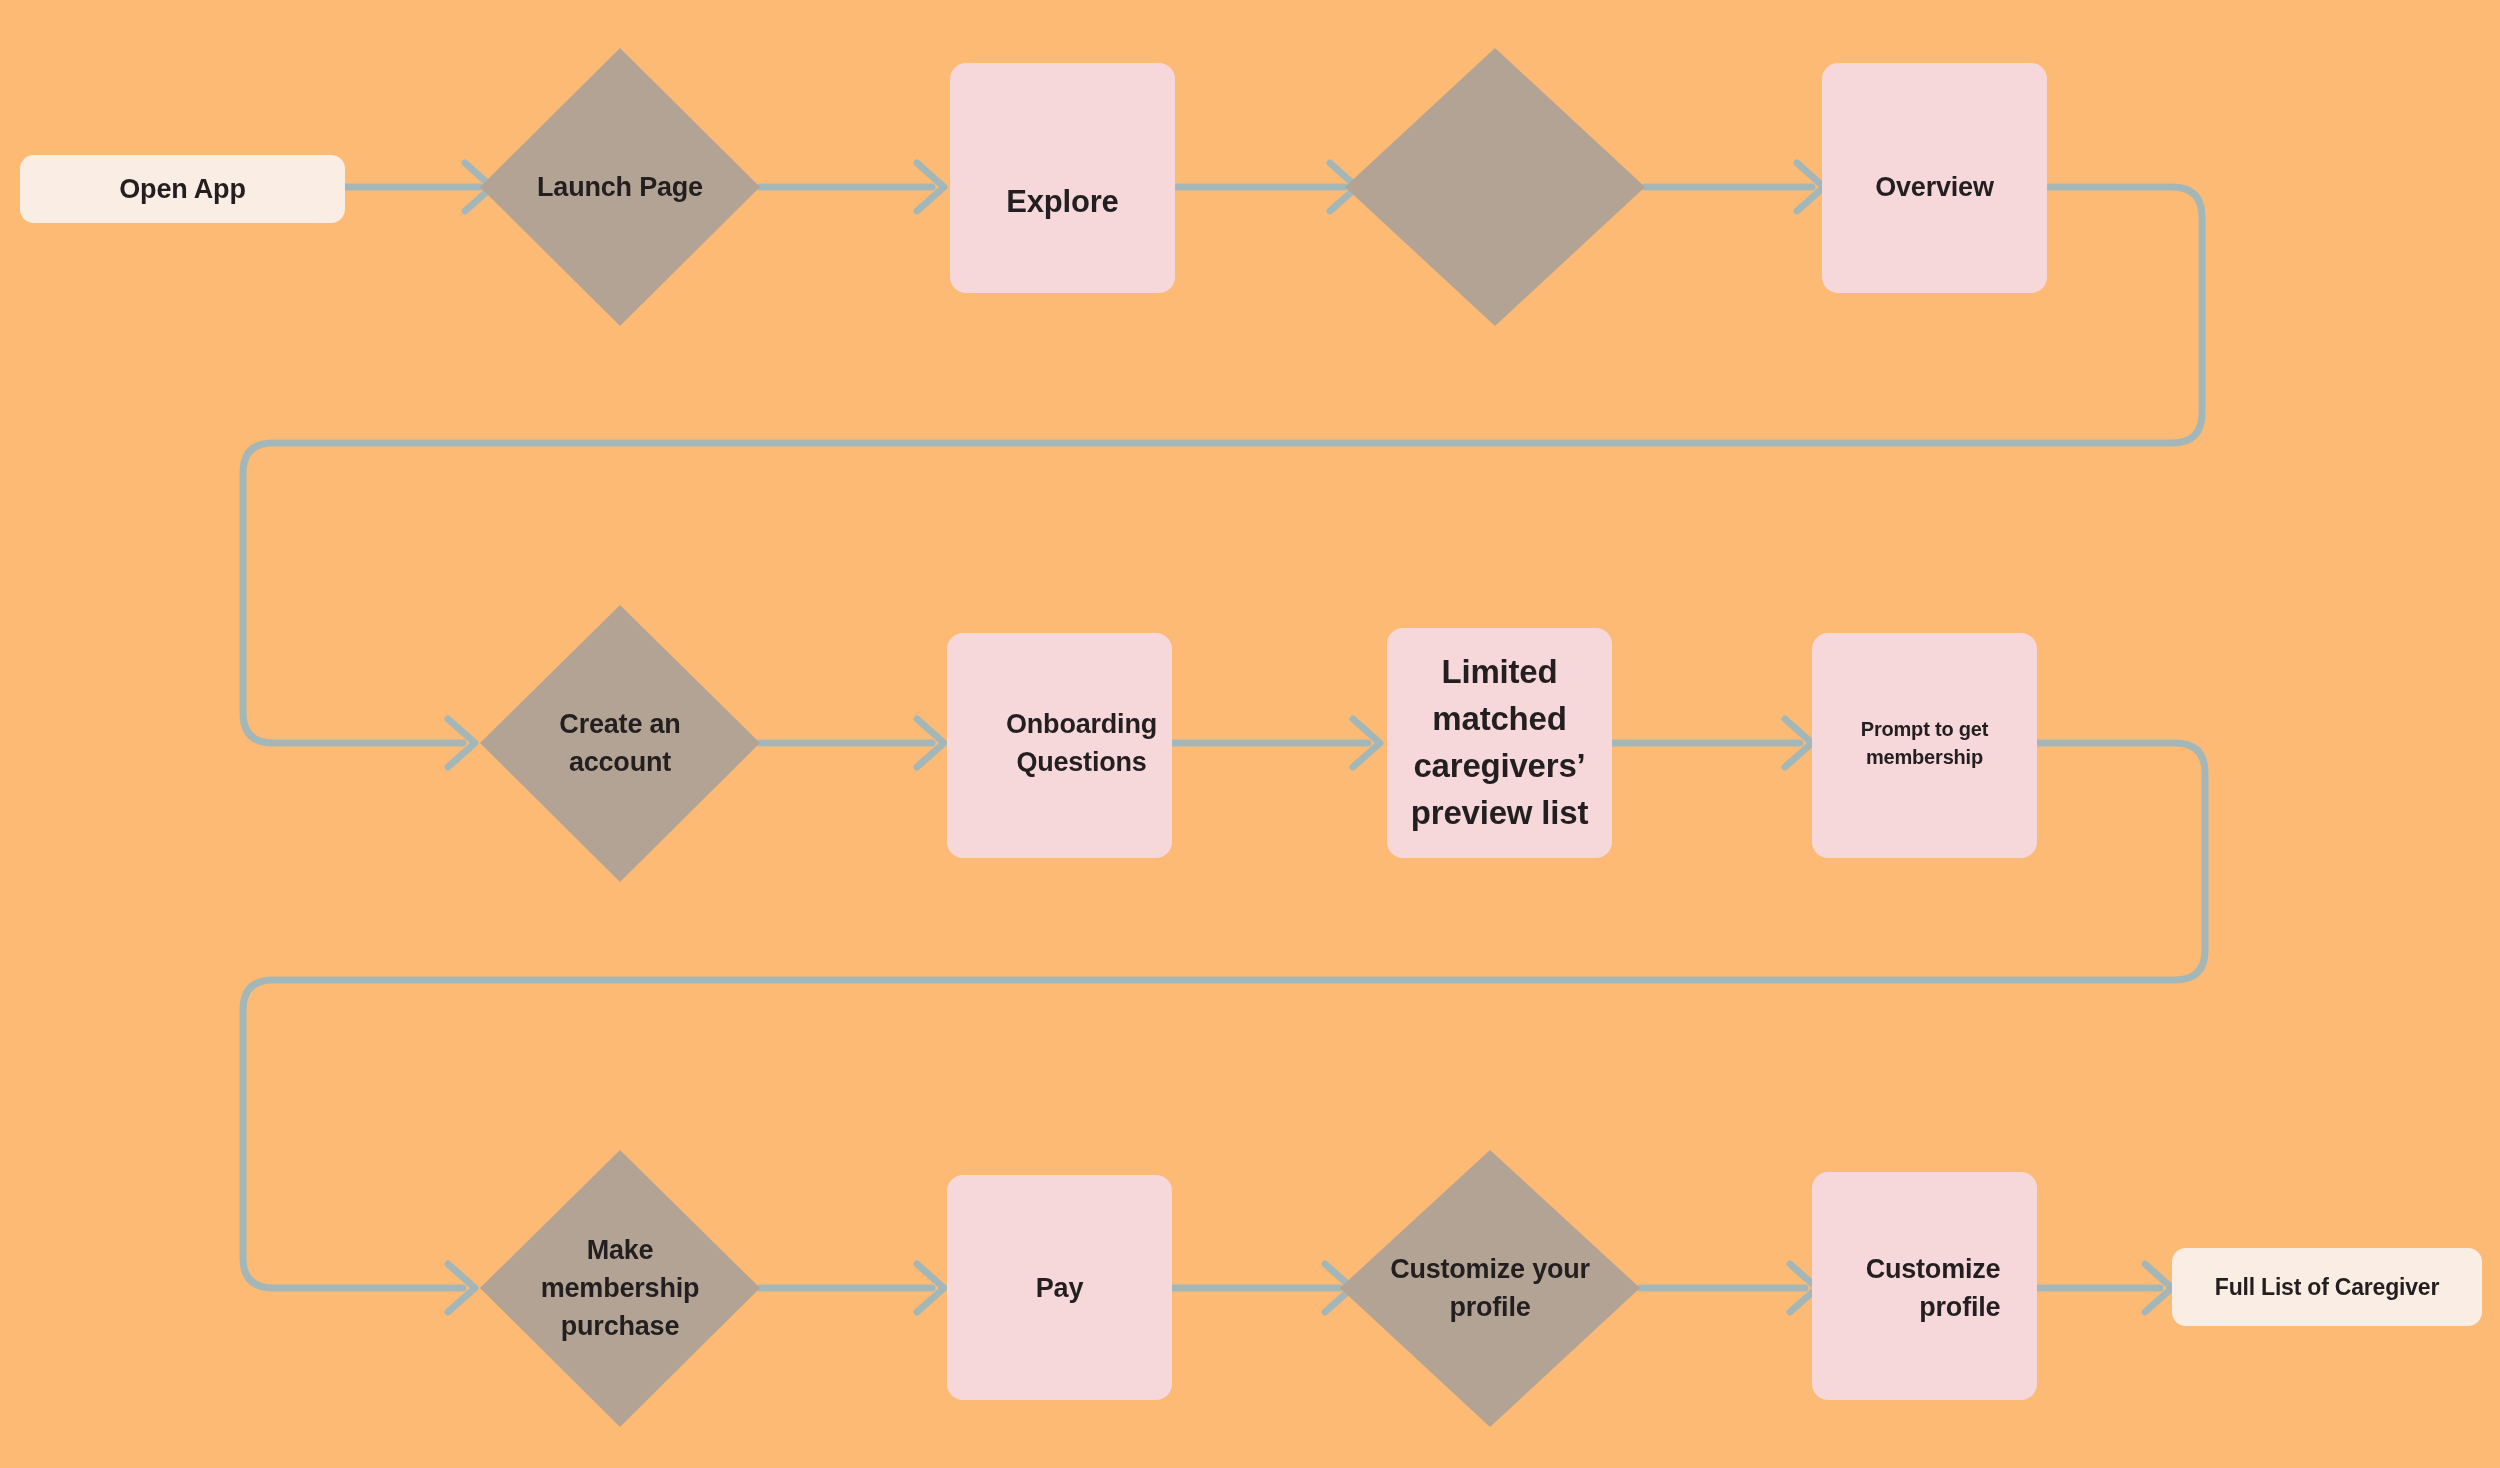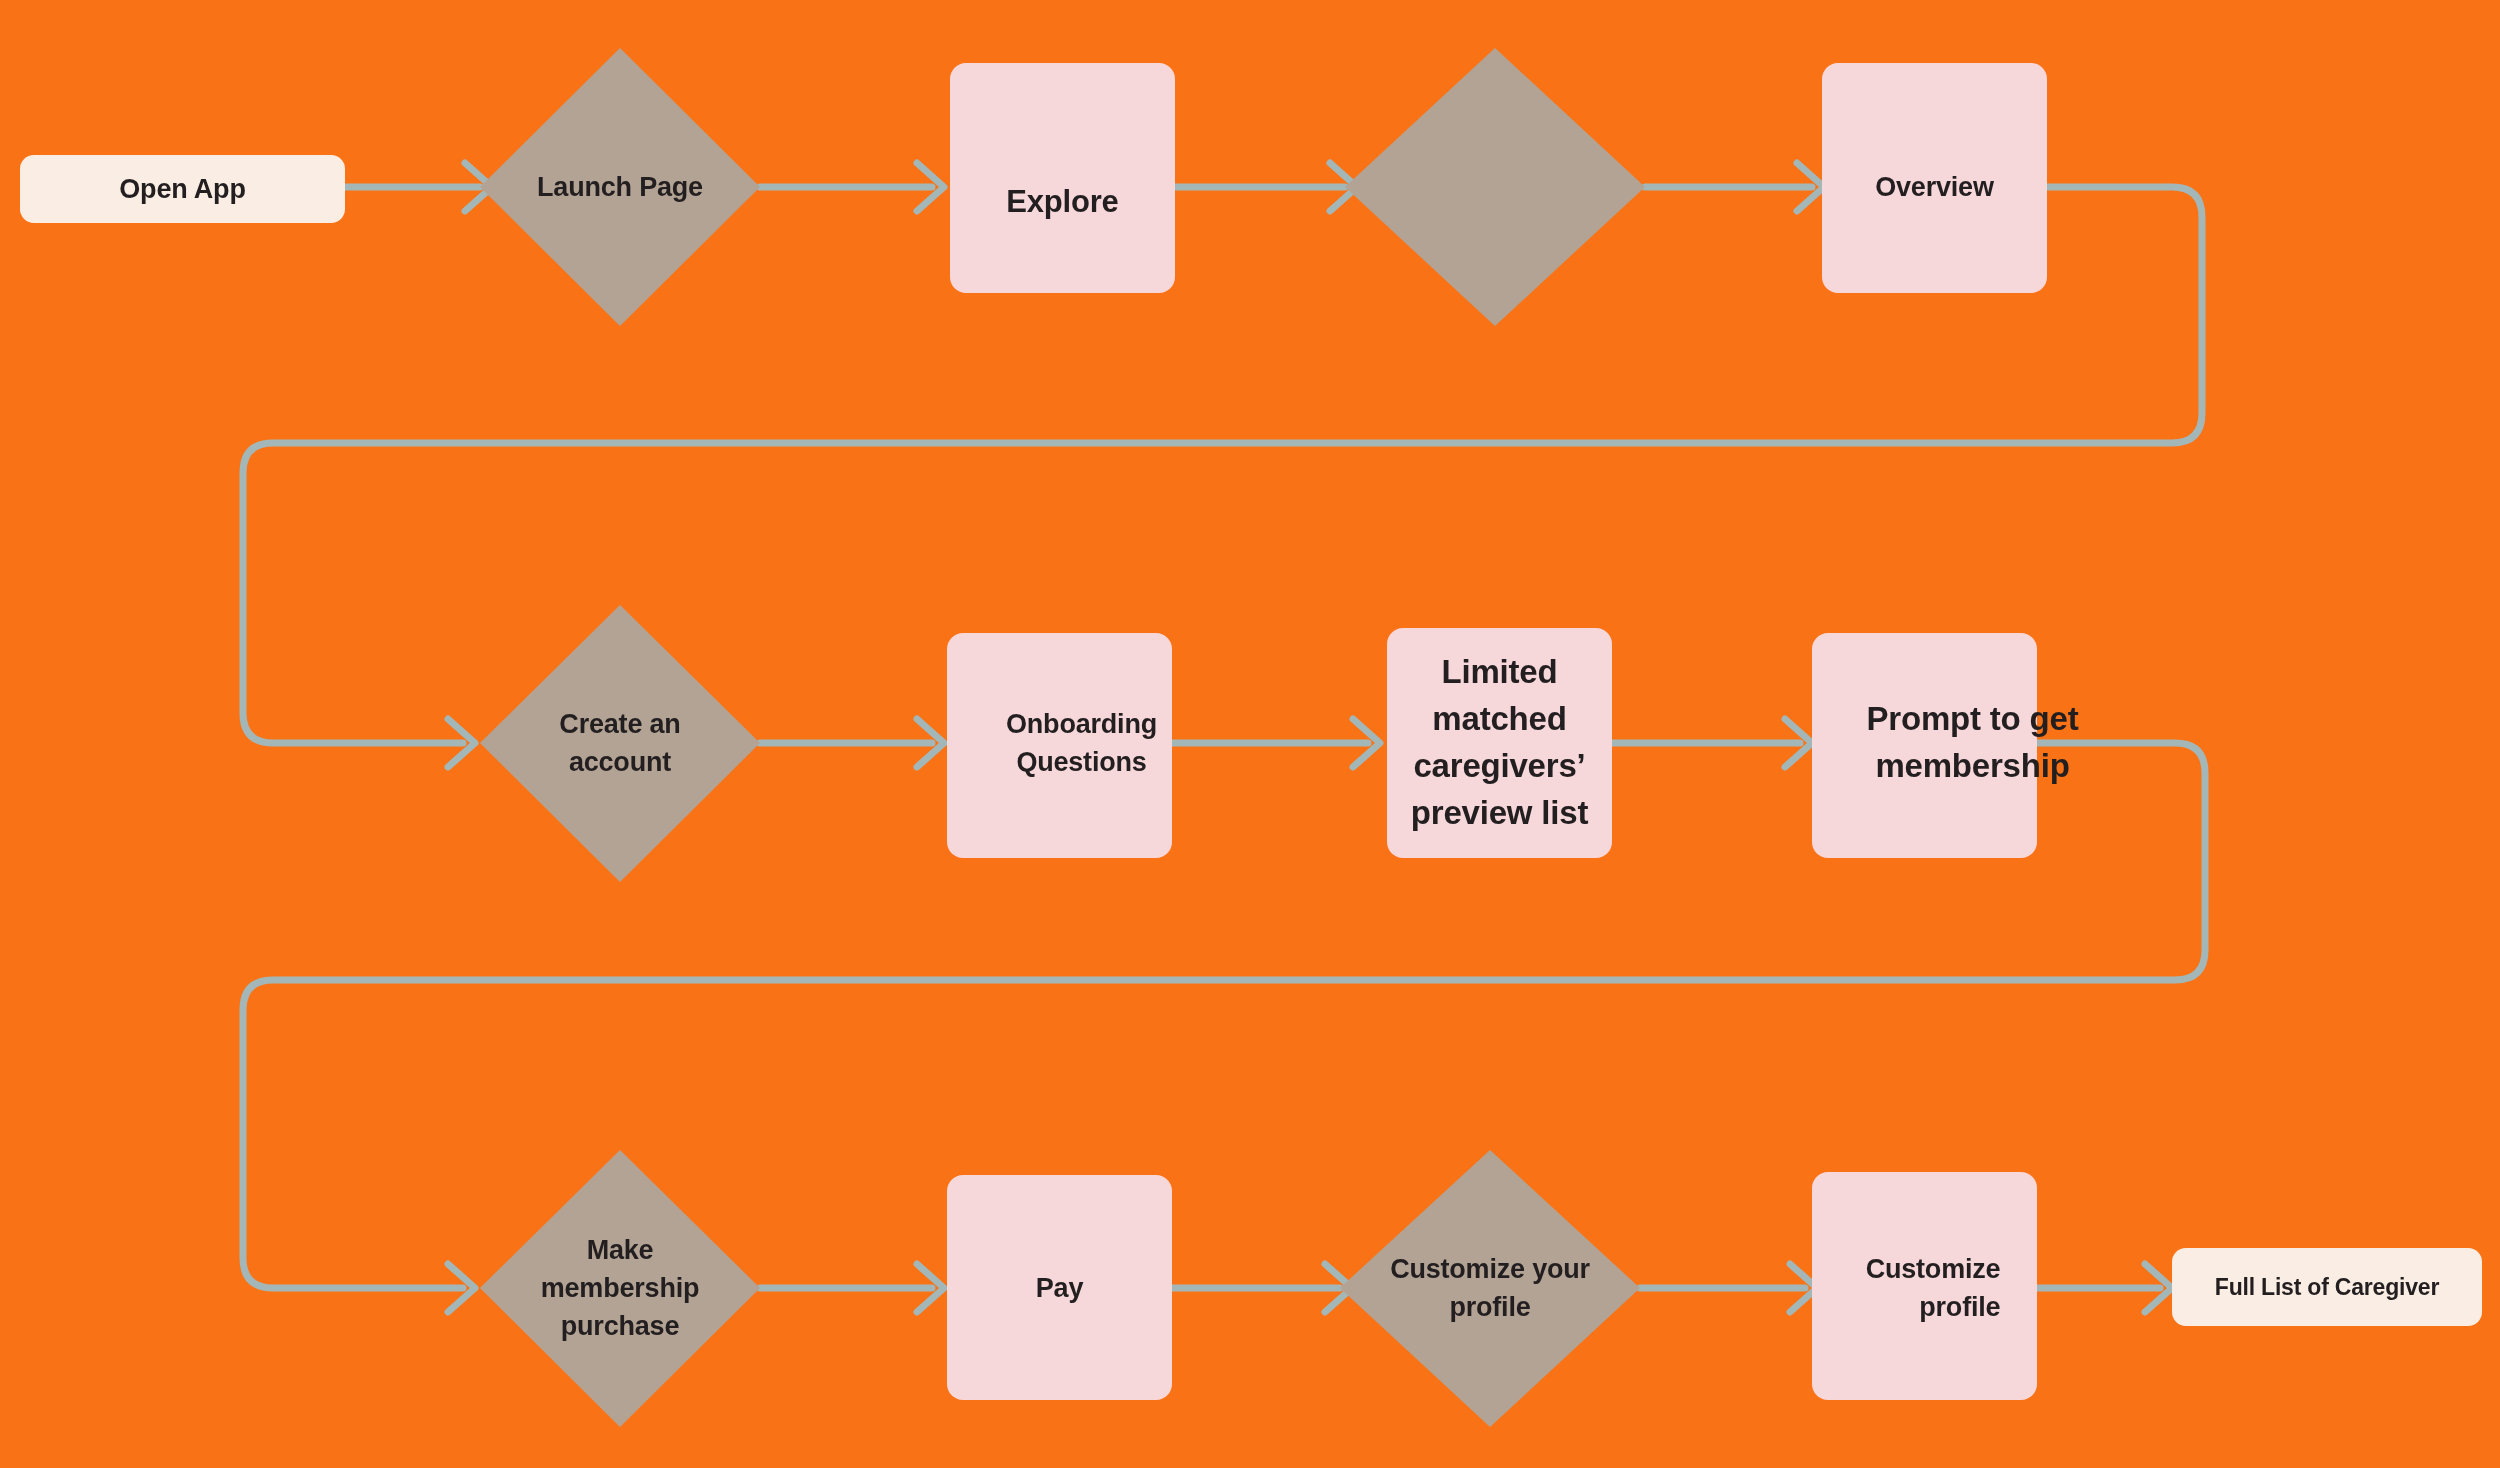--- a/index.html
+++ b/index.html
@@ -11,21 +11,21 @@
   body {
     width: 2500px;
     height: 1468px;
     overflow: hidden;
     font-family: "Liberation Sans", sans-serif;
   }
   #flow-canvas {
     position: relative;
     width: 2500px;
     height: 1468px;
-    background: #f97316;
+    background: #fdba74;
   }
   svg.layer {
     position: absolute;
     top: 0;
     left: 0;
     width: 2500px;
     height: 1468px;
   }
   .node-label {
     position: absolute;
@@ -137,21 +137,21 @@
 account</div>
 
   <div class="node-label" style="left:947px; top:700px; width:269px; height:86px; font-size:27px;">Onboarding
 Questions</div>
 
   <div class="node-label" style="left:1387px; top:650px; width:225px; height:186px; font-size:33px;">Limited
 matched
 caregivers’
 preview list</div>
 
-  <div class="node-label" style="left:1812px; top:700px; width:225px; height:86px; font-size:33px;padding-left:48px;">Prompt to get
+  <div class="node-label" style="left:1812px; top:700px; width:225px; height:86px; font-size:20px;">Prompt to get
 membership</div>
 
   <div class="node-label" style="left:490px; top:1223px; width:260px; height:130px; font-size:27px;">Make
 membership
 purchase</div>
 
   <div class="node-label" style="left:947px; top:1256px; width:225px; height:64px; font-size:27px;">Pay</div>
 
   <div class="node-label" style="left:1345px; top:1245px; width:290px; height:86px; font-size:27px;">Customize your
 profile</div>

